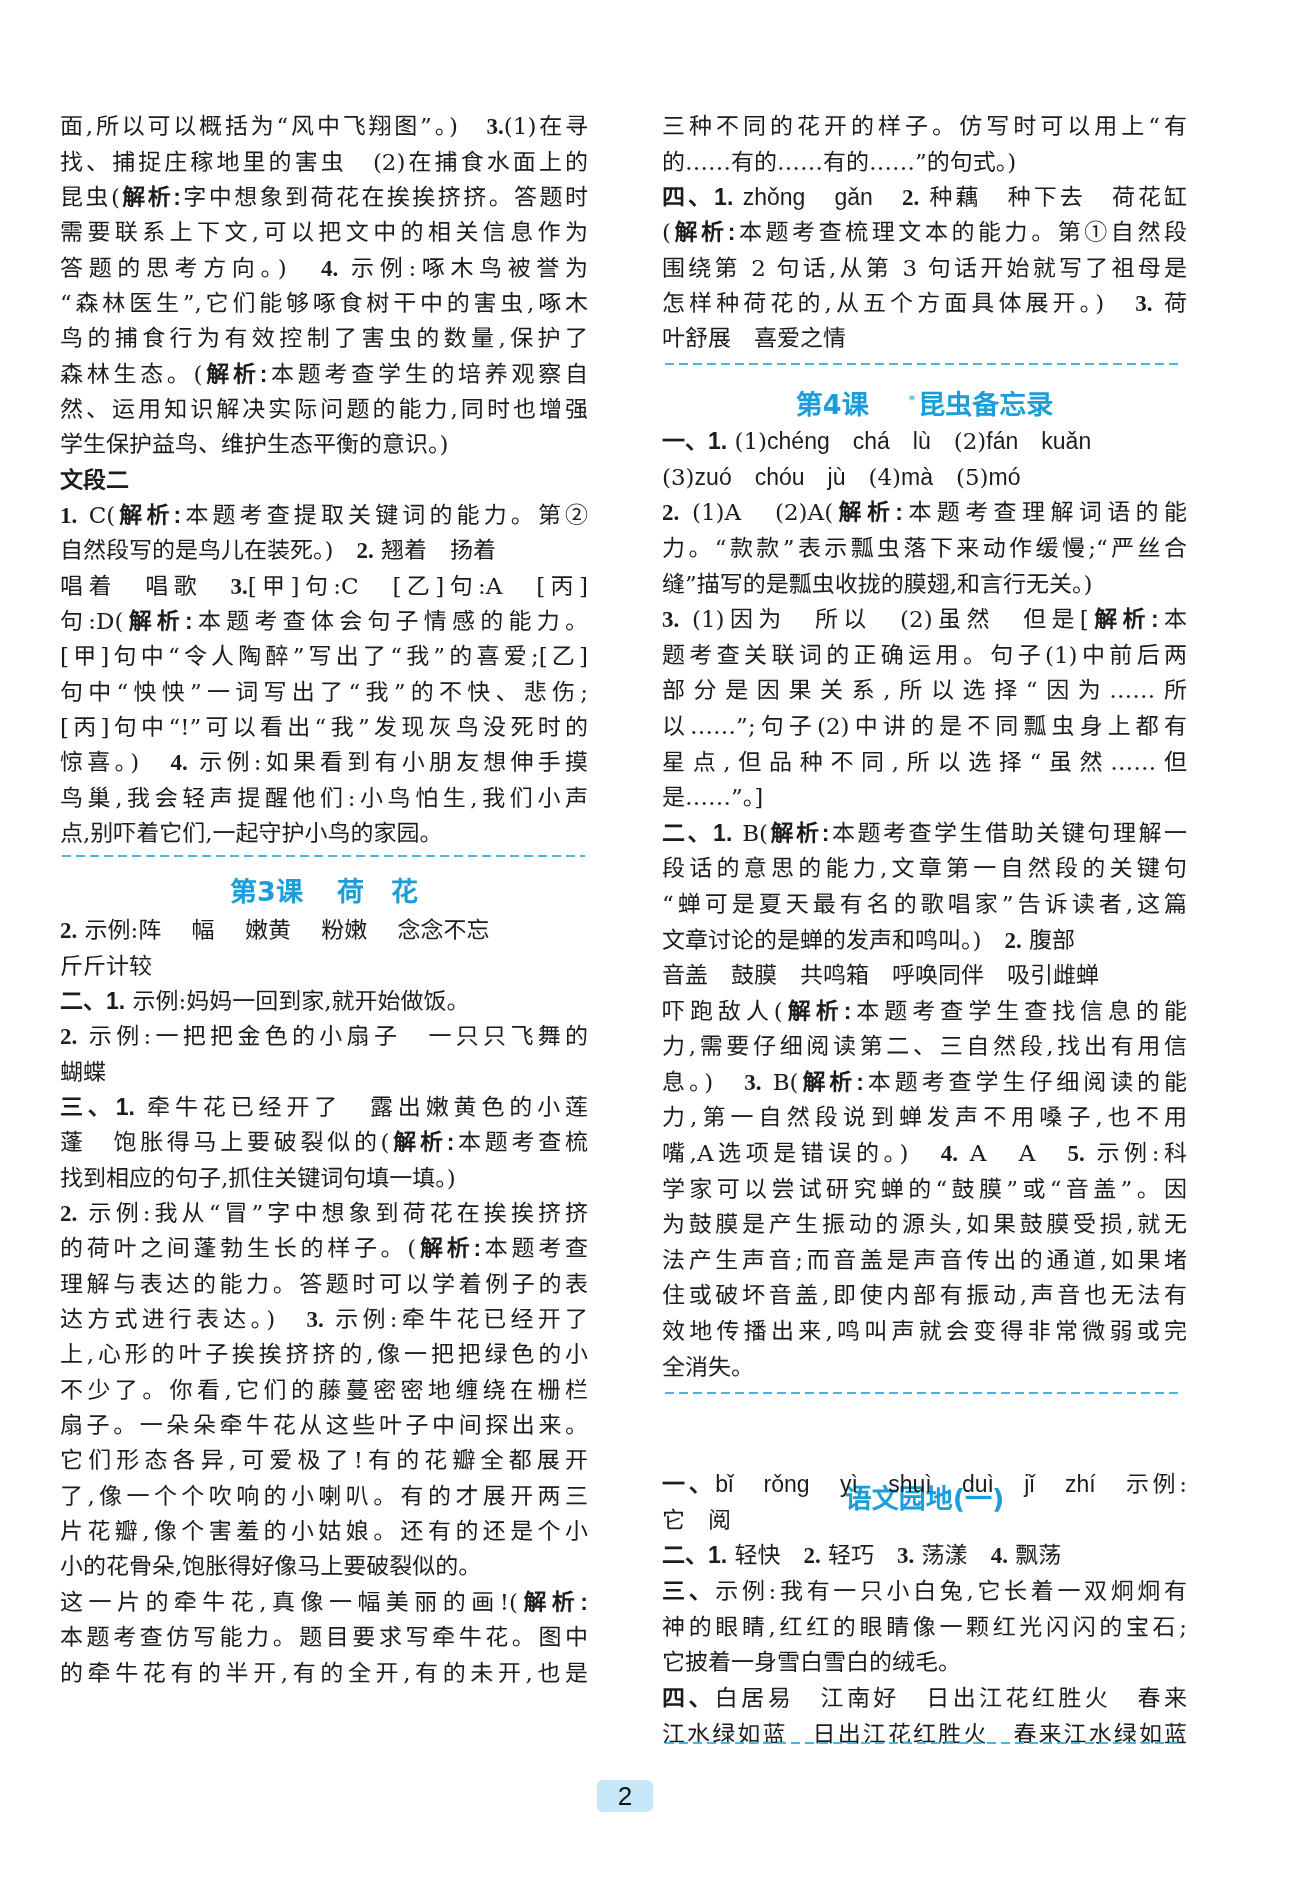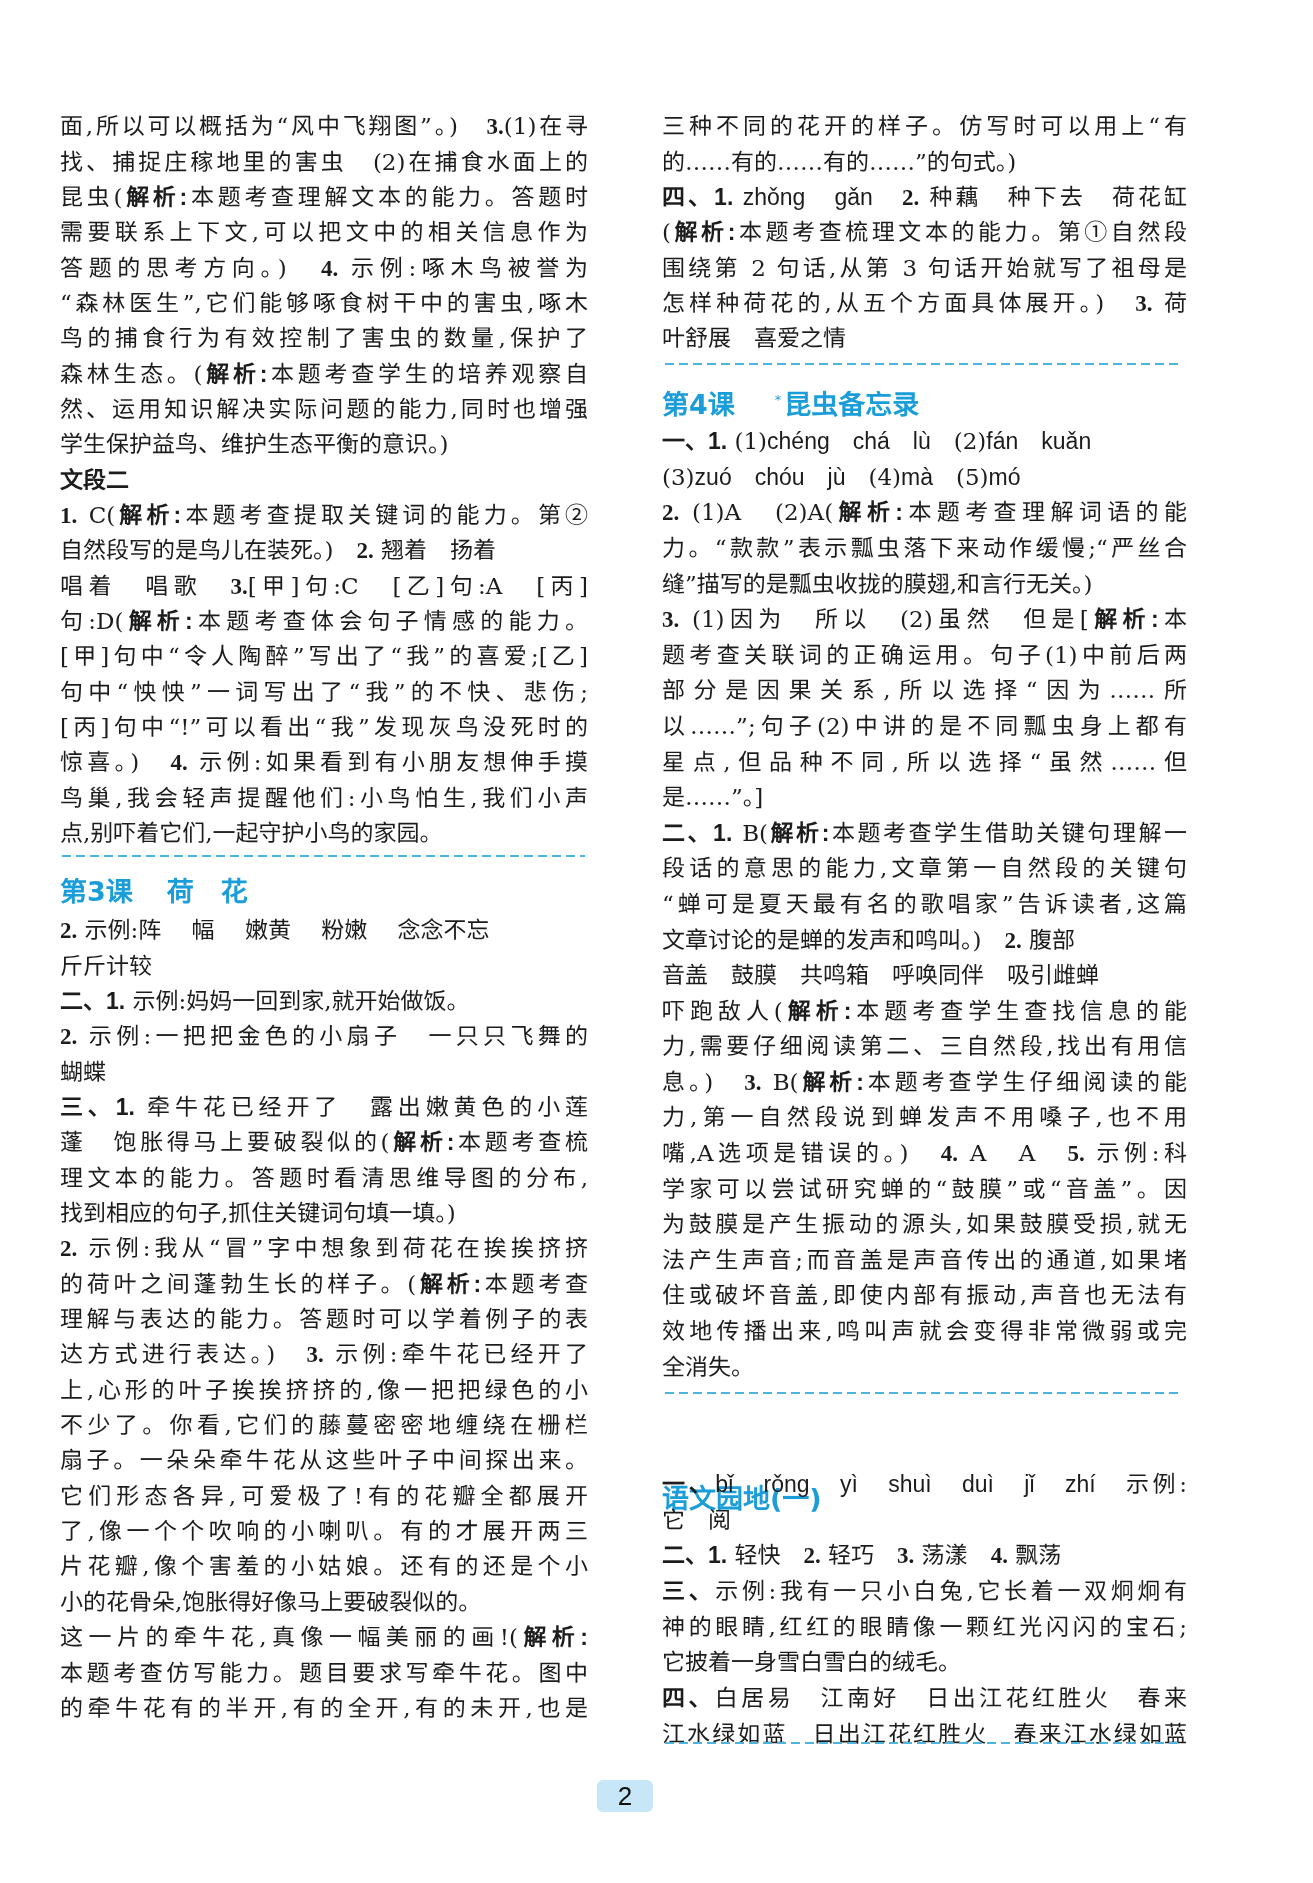--- a/index.html
+++ b/index.html
@@ -11,34 +11,34 @@
 .ln.j{text-align:justify;text-align-last:justify}
 .lh1 .ln{height:35.35px;line-height:35.35px}
 .lh2 .ln{height:35.6px;line-height:35.6px}
 .lh3 .ln{height:35.7px;line-height:35.7px}
 .t{font-weight:normal}
 .n{font-family:"Liberation Serif",serif;font-weight:bold}
 .h{font-family:Liberation Sans, sans-serif;font-weight:bold}
 .py{font-family:"Liberation Sans",sans-serif}
 .hd{font-family:"DejaVu Sans",sans-serif;font-weight:bold}
 .dash{position:absolute;height:2px;background:repeating-linear-gradient(90deg,#49b5e0 0,#49b5e0 9px,transparent 9px,transparent 14px)}
-.title{position:absolute;height:40px;line-height:40px;white-space:nowrap;color:#1b9dd9;font-family:"DejaVu Sans",sans-serif;font-weight:bold;font-size:27px}
+.title{position:absolute;height:40px;line-height:40px;text-align:center;white-space:nowrap;color:#1b9dd9;font-family:"DejaVu Sans",sans-serif;font-weight:bold;font-size:27px}
 .gap{display:inline-block;height:1px}
 .mark{font-size:13px;vertical-align:10px;font-weight:normal;margin-right:3px}
 .pagenum{position:absolute;left:597px;top:1780px;width:56px;height:32px;background:#c7e6f7;border-radius:6px;font-family:"Liberation Sans",sans-serif;font-size:26px;line-height:32px;text-align:center;color:#111111}
 </style>
 </head>
 <body>
 
 <div class="page">
 
   <div class="blk l lh1" style="top:109.3px">
     <div class="ln j"><span class="t">面,所以可以概括为“风中飞翔图”。)　</span><b class="n">3.</b><span class="t">(1)在寻</span></div>
     <div class="ln j"><span class="t">找、捕捉庄稼地里的害虫　(2)在捕食水面上的</span></div>
-    <div class="ln j"><span class="t">昆虫(</span><b class="h">解析:</b><span class="t">本题考查理解文本的能力。答题时</span></div>
+    <div class="ln j"><span class="t">昆虫(</span><b class="h">解析:</b><span class="t">字中想象到荷花在挨挨挤挤。答题时</span></div>
     <div class="ln j"><span class="t">需要联系上下文,可以把文中的相关信息作为</span></div>
     <div class="ln j"><span class="t">答题的思考方向。)　</span><b class="n">4.</b><span class="t"> 示例:啄木鸟被誉为</span></div>
     <div class="ln j"><span class="t">“森林医生”,它们能够啄食树干中的害虫,啄木</span></div>
     <div class="ln j"><span class="t">鸟的捕食行为有效控制了害虫的数量,保护了</span></div>
     <div class="ln j"><span class="t">森林生态。(</span><b class="h">解析:</b><span class="t">本题考查学生的培养观察自</span></div>
     <div class="ln j"><span class="t">然、运用知识解决实际问题的能力,同时也增强</span></div>
     <div class="ln"><span class="t">学生保护益鸟、维护生态平衡的意识。)</span></div>
 
     <div class="ln hd">文段二</div>
 
@@ -59,21 +59,20 @@
   <div class="title" style="left:60px;top:872px;width:528px"><span>第3课</span><span class="gap" style="width:34px"></span><span>荷　花</span></div>
 
   <div class="blk l lh1" style="top:913.3px">
     <div class="ln"><b class="n">2.</b><span class="t"> 示例:阵　 幅　 嫩黄　 粉嫩　 念念不忘</span></div>
     <div class="ln"><span class="t">斤斤计较</span></div>
     <div class="ln"><b class="h">二、1.</b><span class="t"> 示例:妈妈一回到家,就开始做饭。</span></div>
     <div class="ln j"><b class="n">2.</b><span class="t"> 示例:一把把金色的小扇子　一只只飞舞的</span></div>
     <div class="ln"><span class="t">蝴蝶</span></div>
     <div class="ln j"><b class="h">三、1.</b><span class="t"> 牵牛花已经开了　露出嫩黄色的小莲</span></div>
     <div class="ln j"><span class="t">蓬　饱胀得马上要破裂似的(</span><b class="h">解析:</b><span class="t">本题考查梳</span></div>
-    <div class="ln j"><span class="t">理文本的能力。答题时看清思维导图的分布,</span></div>
     <div class="ln"><span class="t">找到相应的句子,抓住关键词句填一填。)</span></div>
     <div class="ln j"><b class="n">2.</b><span class="t"> 示例:我从“冒”字中想象到荷花在挨挨挤挤</span></div>
     <div class="ln j"><span class="t">的荷叶之间蓬勃生长的样子。(</span><b class="h">解析:</b><span class="t">本题考查</span></div>
     <div class="ln j"><span class="t">理解与表达的能力。答题时可以学着例子的表</span></div>
     <div class="ln j"><span class="t">达方式进行表达。)　</span><b class="n">3.</b><span class="t"> 示例:牵牛花已经开了</span></div>
     <div class="ln j"><span class="t">上,心形的叶子挨挨挤挤的,像一把把绿色的小</span></div>
     <div class="ln j"><span class="t">不少了。你看,它们的藤蔓密密地缠绕在栅栏</span></div>
     <div class="ln j"><span class="t">扇子。一朵朵牵牛花从这些叶子中间探出来。</span></div>
     <div class="ln j"><span class="t">它们形态各异,可爱极了!有的花瓣全都展开</span></div>
     <div class="ln j"><span class="t">了,像一个个吹响的小喇叭。有的才展开两三</span></div>

